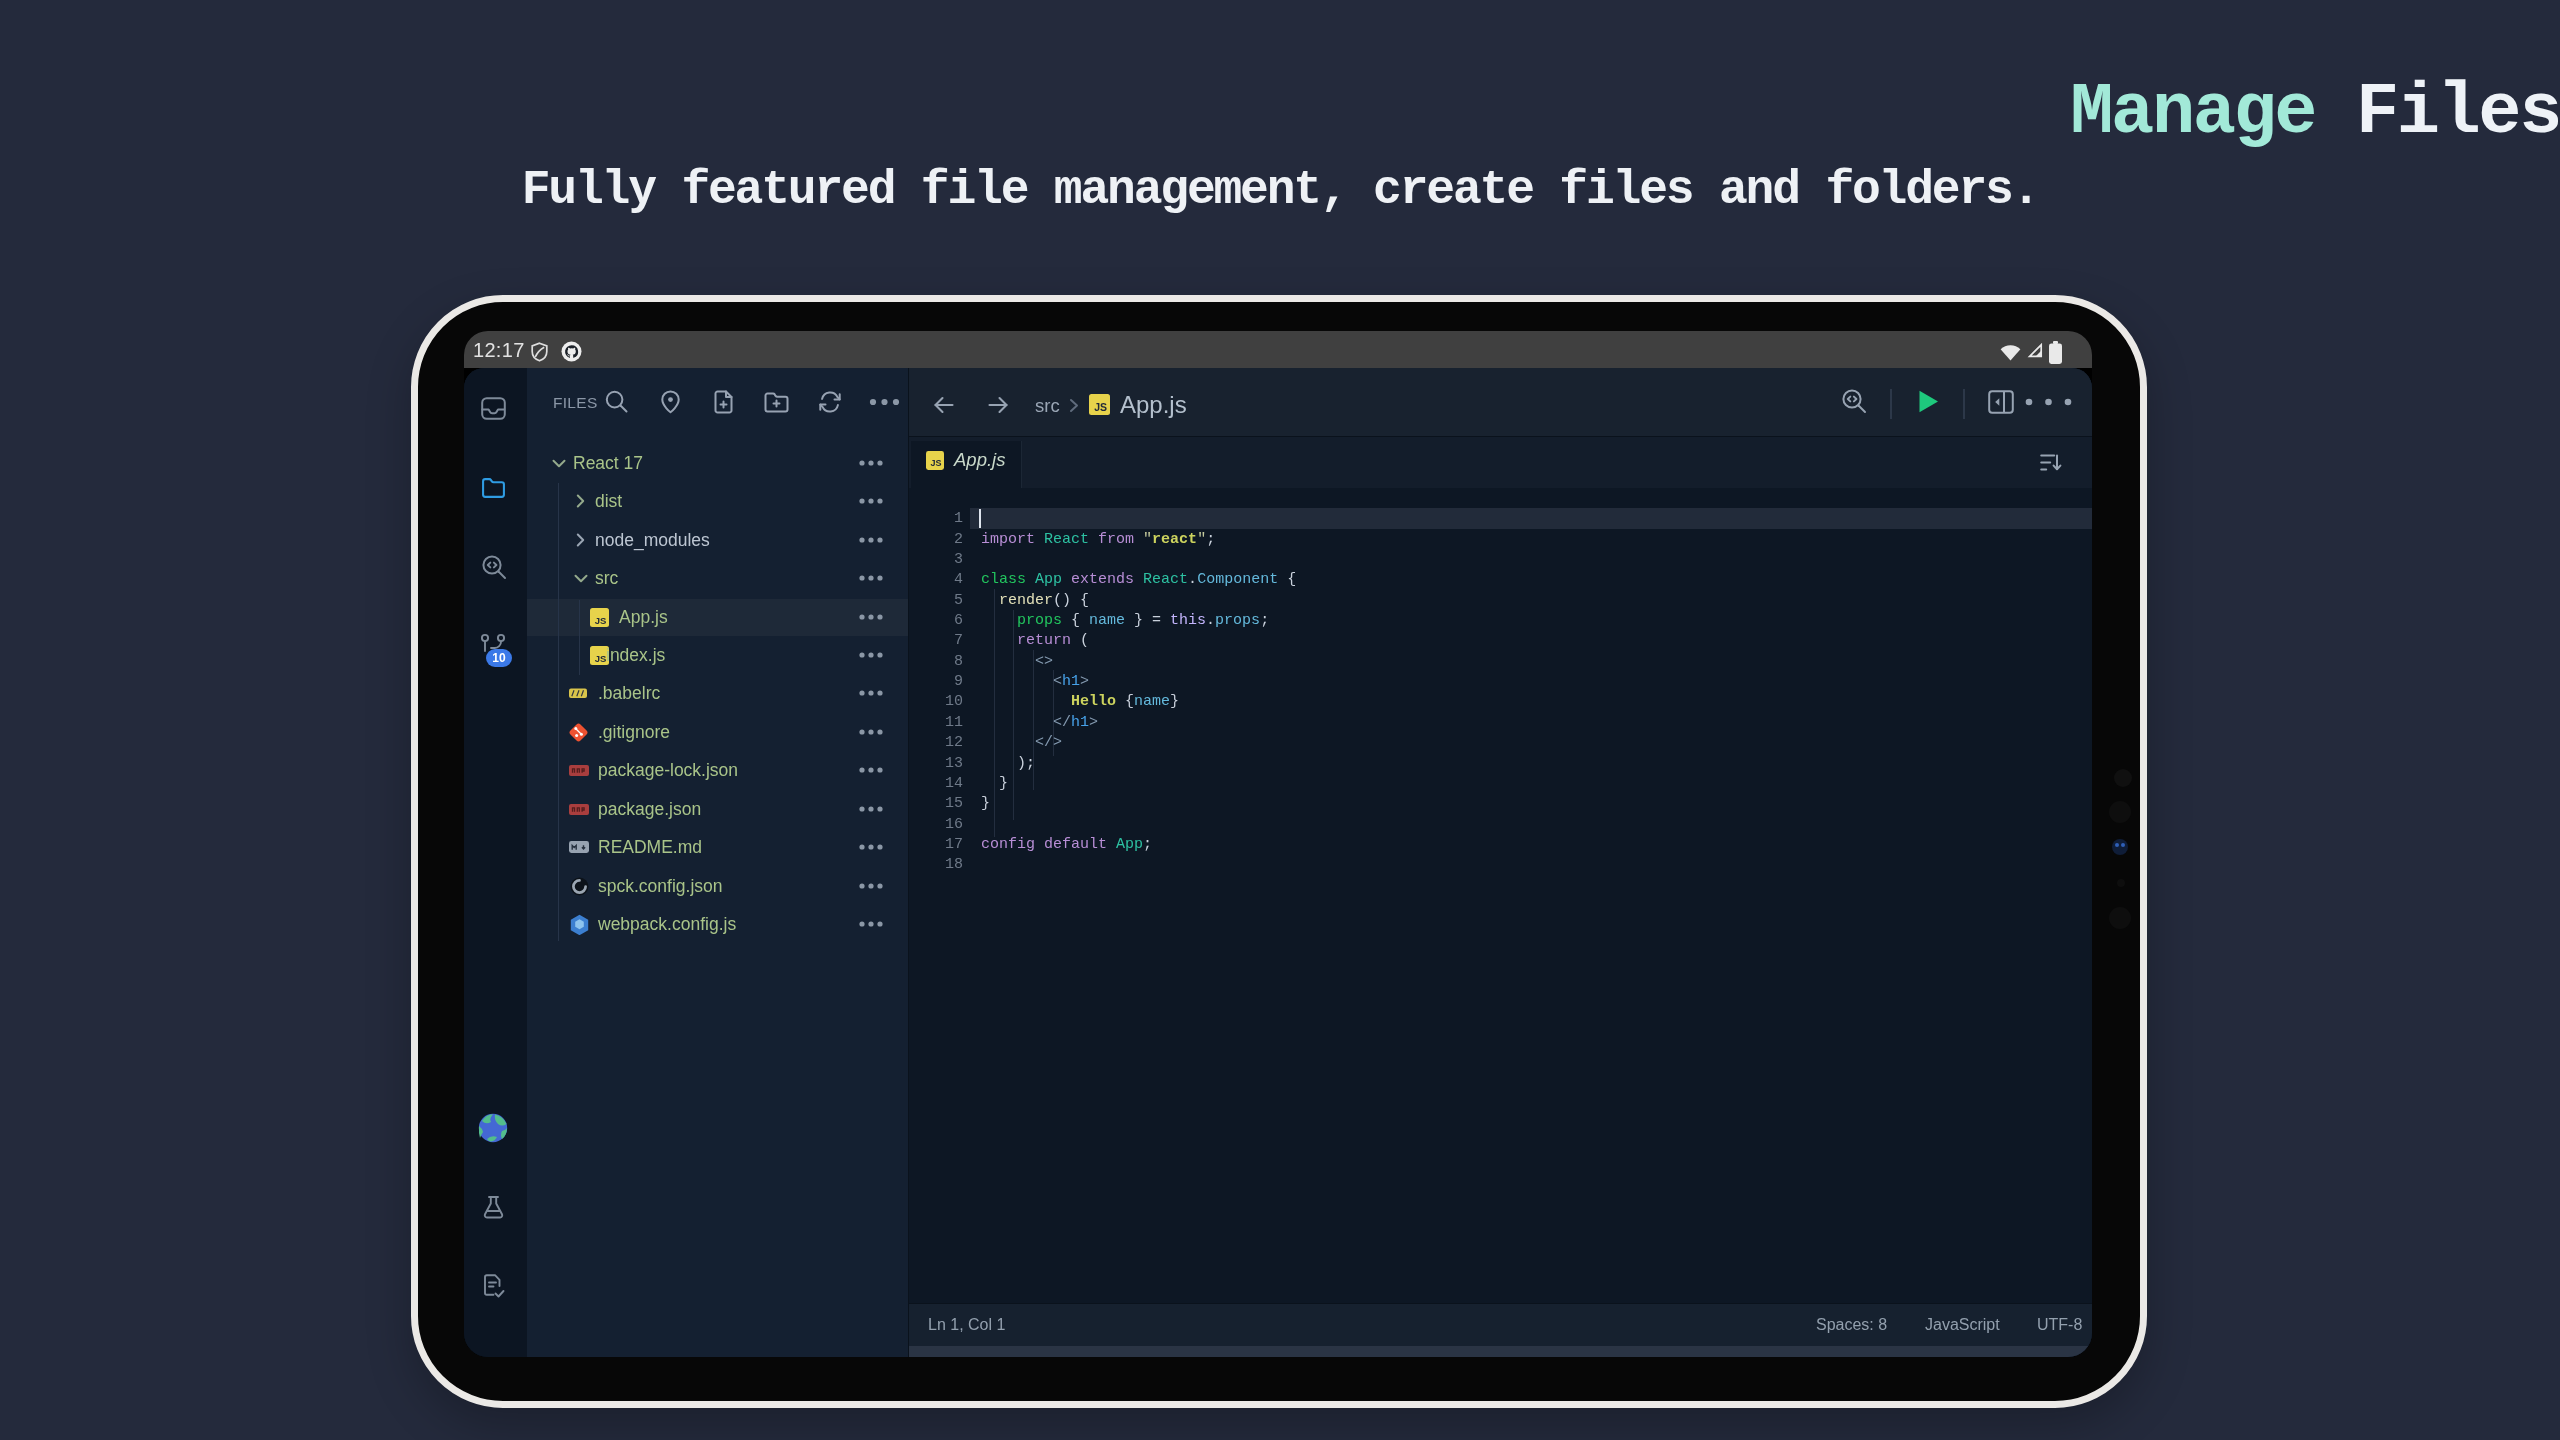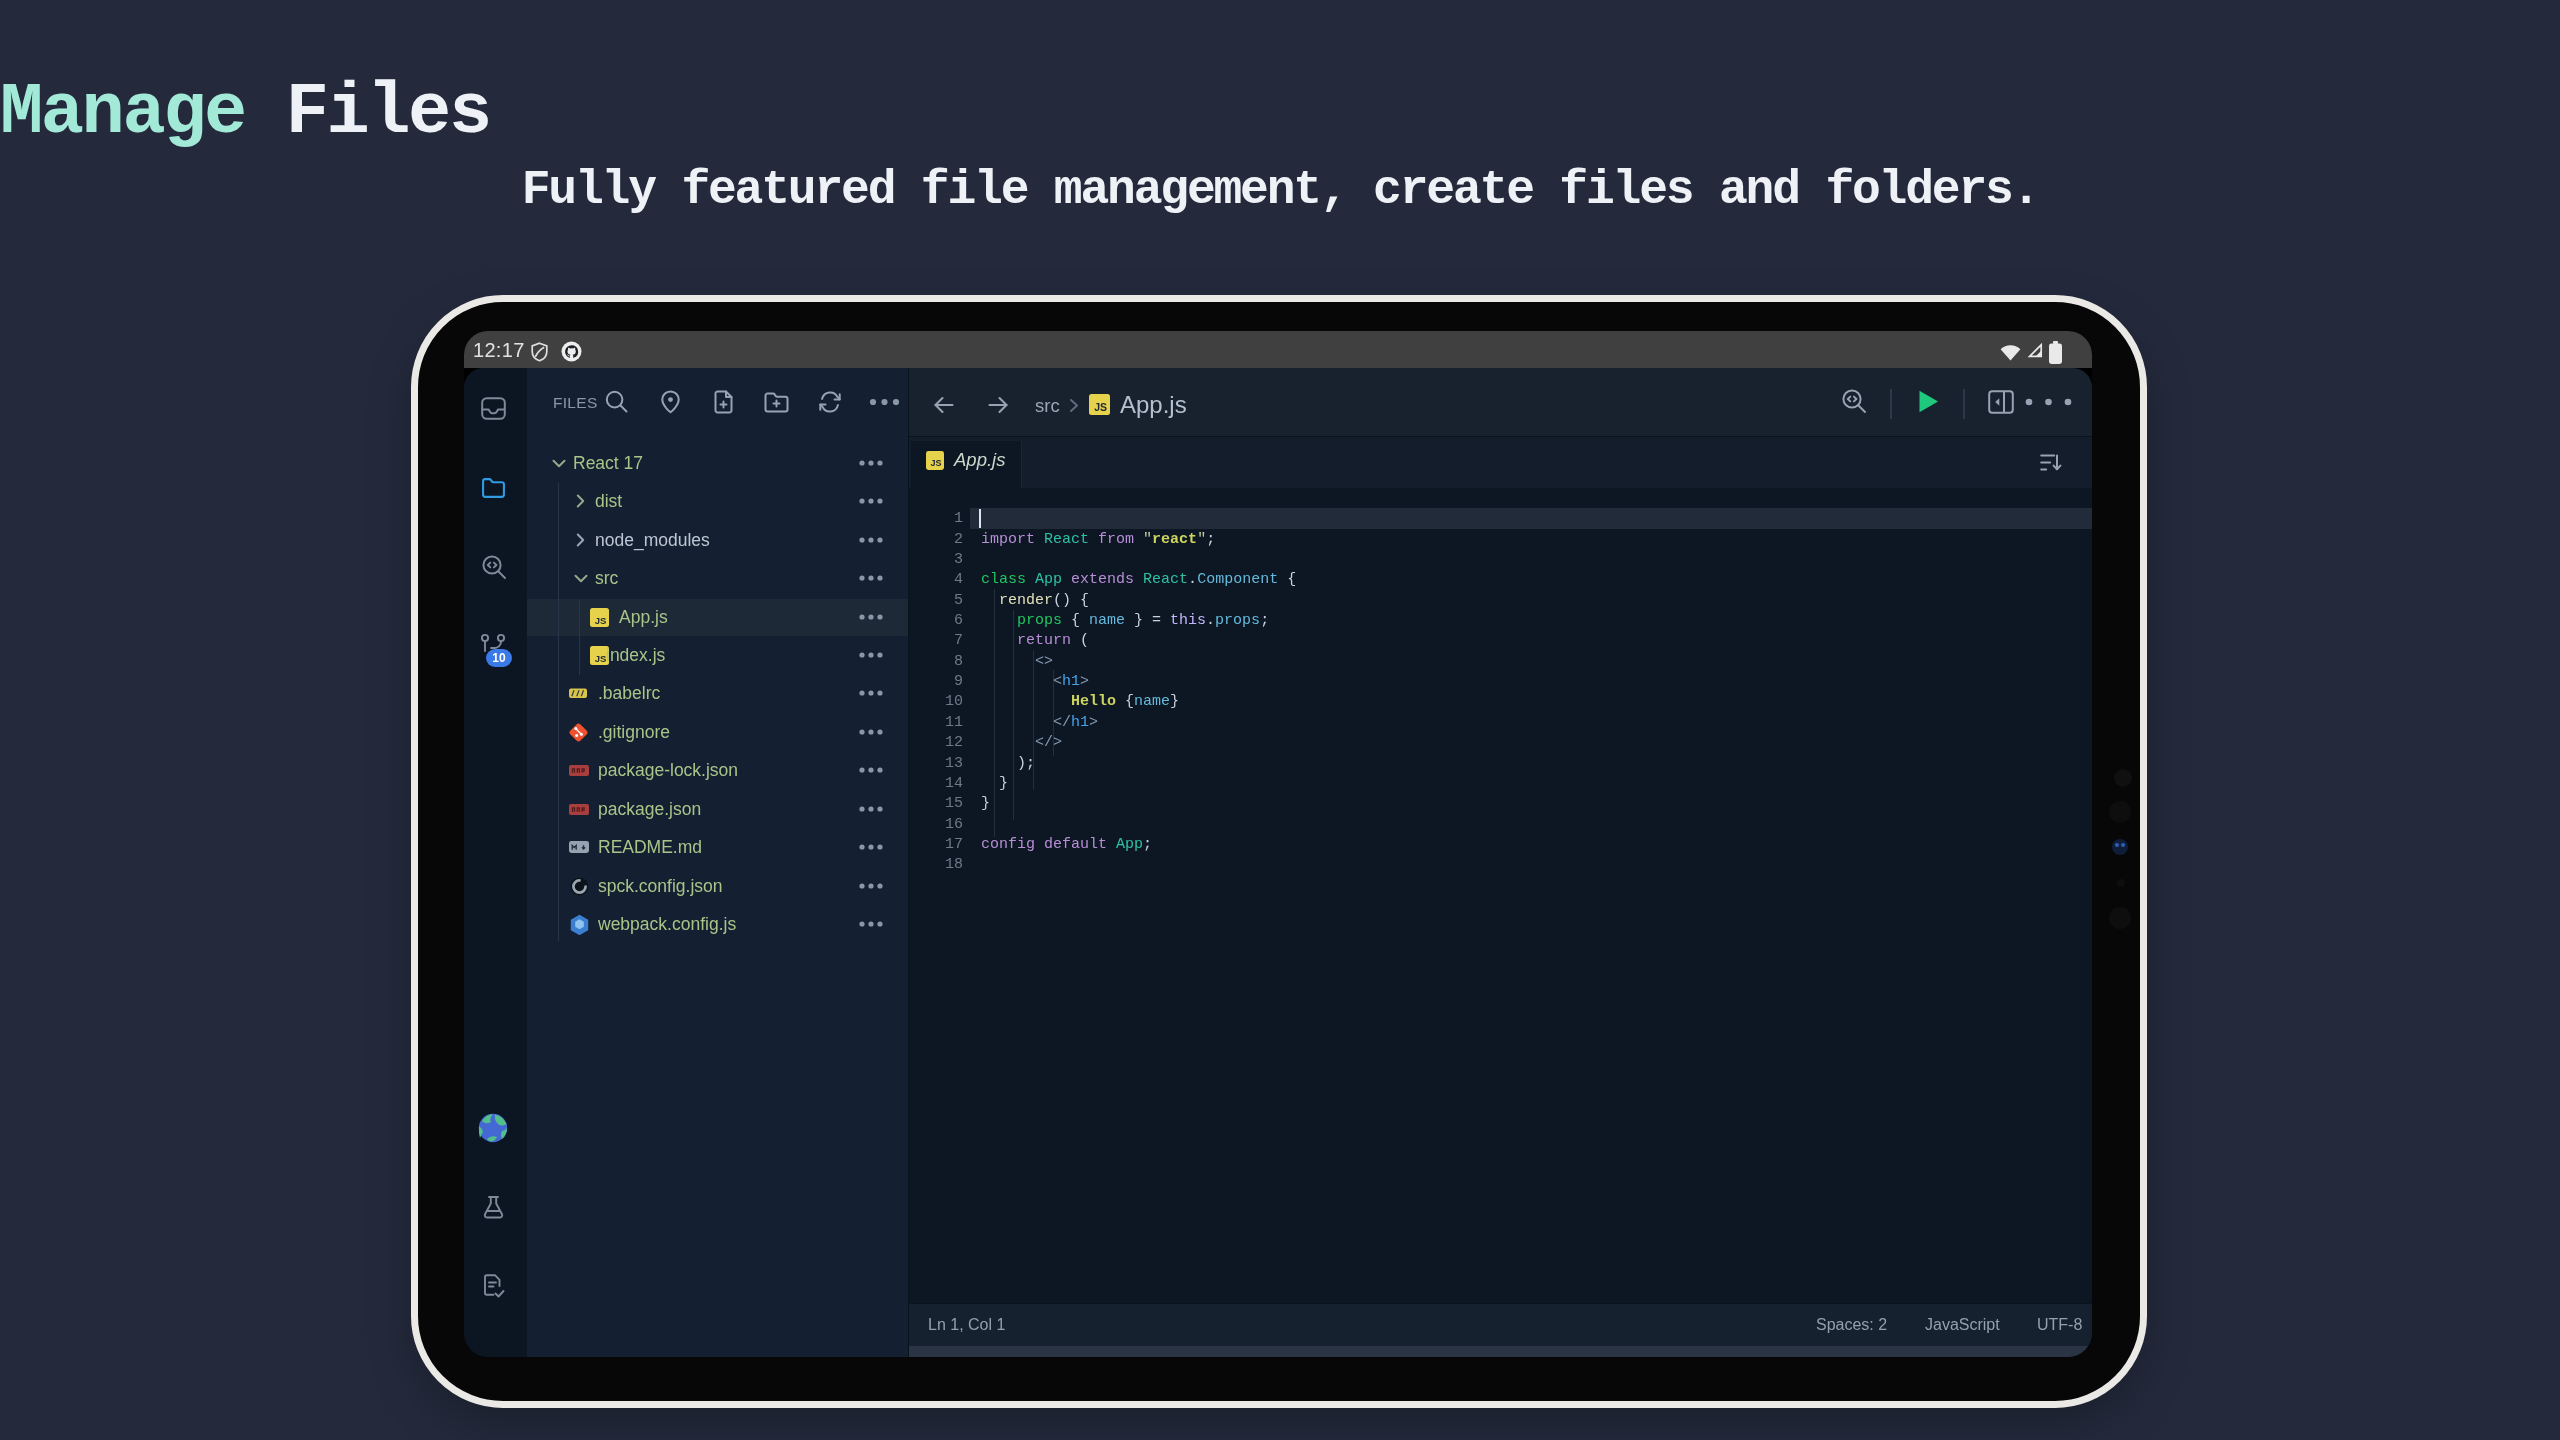--- a/index.html
+++ b/index.html
@@ -1,17 +1,17 @@
 <!DOCTYPE html>
 <html><head><meta charset="utf-8"><style>
 *{margin:0;padding:0;box-sizing:border-box}
 html,body{width:2560px;height:1440px;background:#242a3c;overflow:hidden}
 body{position:relative;font-family:"Liberation Sans",sans-serif}
 .abs{position:absolute}
-.title{position:absolute;top:77px;left:0;width:2560px;text-align:left;font-family:"Liberation Mono",monospace;font-size:72px;letter-spacing:-2.4px;line-height:72px;font-weight:bold;white-space:pre}
+.title{position:absolute;top:77px;left:0;width:2560px;text-align:right;font-family:"Liberation Mono",monospace;font-size:72px;letter-spacing:-2.4px;line-height:72px;font-weight:bold;white-space:pre}
 .title .mint{color:#a2e9d8}.title .wh{color:#eef2f7}
 .subtitle{position:absolute;top:166px;left:0;width:2560px;text-align:center;font-family:"Liberation Mono",monospace;font-size:48px;letter-spacing:-2.2px;line-height:48px;font-weight:bold;color:#eef1f5;white-space:pre}
 .tablet{position:absolute;left:411px;top:295px;width:1736px;height:1113px;border:7px solid #ebe9e6;border-radius:92px;background:#070707;box-shadow:0 18px 46px rgba(0,0,0,.24)}
 .screen{position:absolute;left:46px;top:29px;width:1628px;height:1026px;border-radius:24px;background:#000;overflow:hidden}
 .sbar{position:absolute;left:0;top:0;width:1628px;height:37px;background:#404040;color:#e2e2e2;font-size:20px}
 .sbar .time{position:absolute;left:9px;top:5px;letter-spacing:.3px}
 .app{position:absolute;left:0;top:37px;width:1628px;height:989px;border-radius:20px;background:#0e1824;overflow:hidden}
 .act{position:absolute;left:0;top:0;width:63px;height:989px;background:#0c1522}
 .panel{position:absolute;left:63px;top:0;width:381px;height:989px;background:#142031}
 .ph{position:absolute;top:0;left:0;width:381px;height:66px}
@@ -400,21 +400,21 @@
       <span class="sl">&lt;/&gt;</span>
     );
   }
 }
 
 <span class="k">config</span> <span class="k">default</span> <span class="t">App</span>;
 </div>
         </div>
         <div class="estatus">
           <span style="left:19px">Ln 1, Col 1</span>
-          <span style="left:907px">Spaces: 2</span>
+          <span style="left:907px">Spaces: 8</span>
           <span style="left:1016px">JavaScript</span>
           <span style="left:1128px">UTF-8</span>
         </div>
         <div class="estrip"></div>
       </div>
     </div>
   </div>
 </div>
 
 </body></html>

